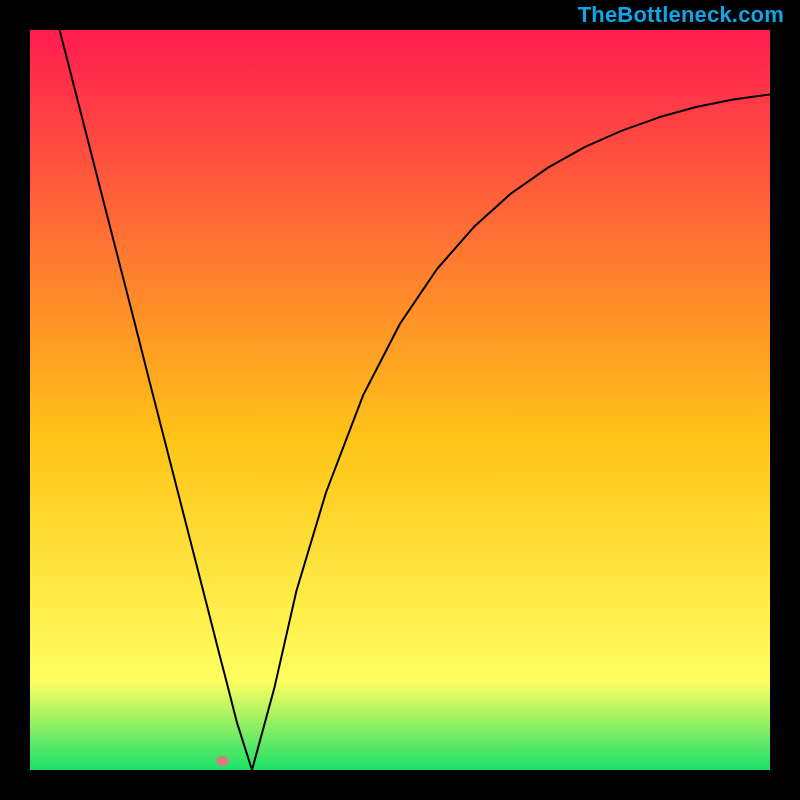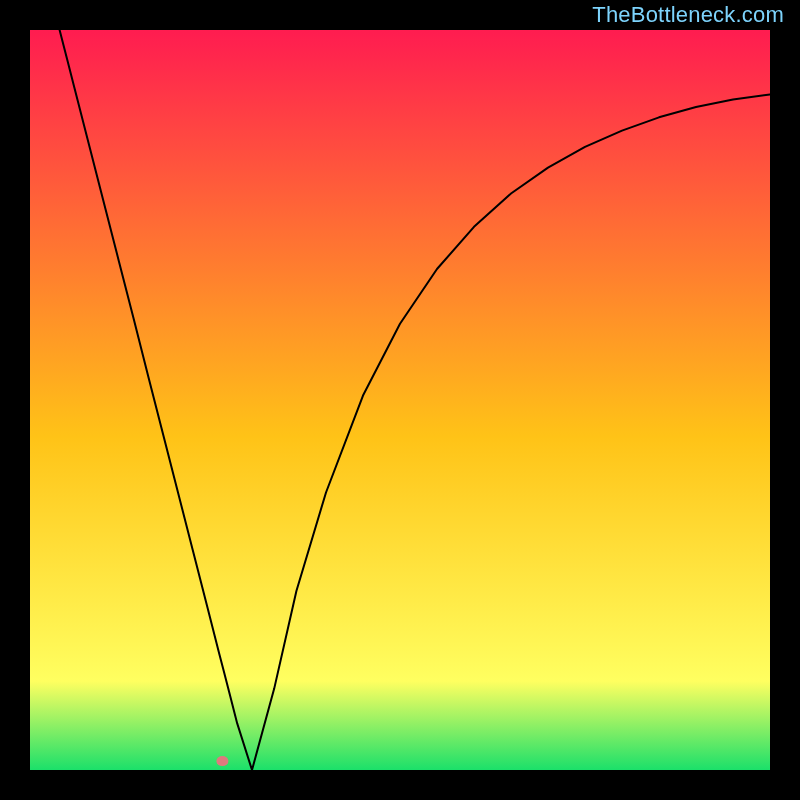--- a/index.html
+++ b/index.html
@@ -15,23 +15,23 @@
     background: #000;
     position: relative;
     box-sizing: border-box;
   }
   .watermark {
     position: absolute;
     top: 2px;
     right: 16px;
     font-family: Arial, Helvetica, sans-serif;
     font-size: 22px;
-    color: #7dd3fc;
+    color: #0ea5e9;
     letter-spacing: 0.2px;
-    font-weight: 400;
+    font-weight: 700;
   }
   .plot-area {
     position: absolute;
     left: 30px;
     top: 30px;
     width: 740px;
     height: 740px;
   }
   svg {
     display: block;

